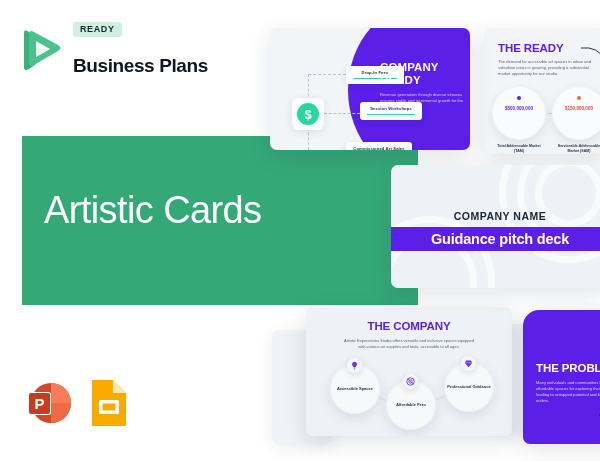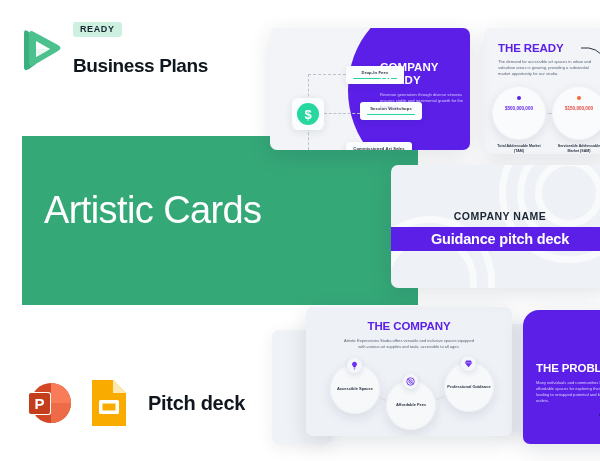--- a/index.html
+++ b/index.html
@@ -303,16 +303,15 @@
       </svg>
     </div>
     <div class="slides-icon">
       <svg viewBox="0 0 42 50" width="42" height="50">
         <path d="M4 2h21l13 13v33H4z" fill="#f9ab00"></path>
         <path d="M25 2l13 13H25z" fill="#fce8b2"></path>
         <rect x="11" y="22" width="20" height="14" rx="1.6" fill="#ffffff"></rect>
         <rect x="14.5" y="25.5" width="13" height="7" fill="#f9ab00"></rect>
       </svg>
     </div>
-    <div class="formats-label">Pitch deck</div>
   </div>
 
 </div>
 
 </body></html>

